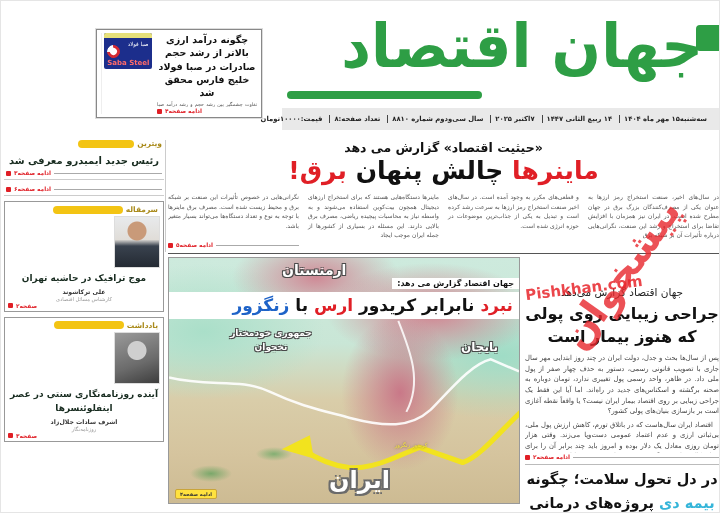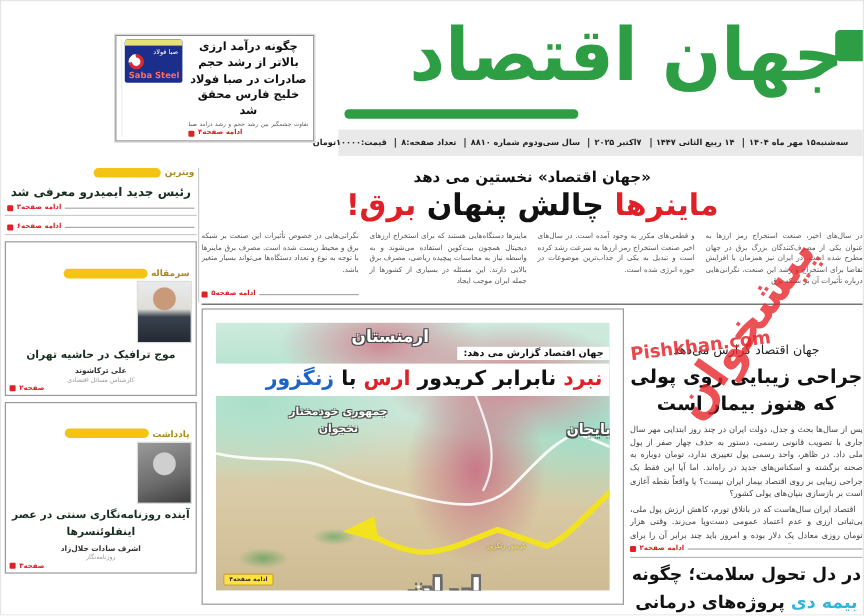--- a/index.html
+++ b/index.html
@@ -53,21 +53,21 @@
   .cols{margin-top:6px;display:flex;gap:9px;direction:rtl;height:58px;overflow:hidden;}
   .col{flex:1;font-size:6px;line-height:1.6;color:#555;text-align:justify;}
   .main-cont{position:absolute;left:0;top:101px;width:131px;}
   .main-rule{position:absolute;left:167px;top:252px;width:551px;border-top:1.5px solid #555;}
 
   
   .wm-fa{position:absolute;left:536px;top:248px;width:170px;font-size:40px;font-weight:bold;color:var(--watermark-red);opacity:.8;transform:rotate(-55deg);z-index:60;pointer-events:none;text-align:center;}
   .wm-en{position:absolute;left:524px;top:278px;font-size:15px;font-weight:bold;color:var(--watermark-red);opacity:.85;transform:rotate(-7deg);z-index:60;pointer-events:none;direction:ltr;}
 
   
-  .map-box{position:absolute;left:167px;top:256px;width:352px;height:247px;border:1px solid #999;background:#fff;padding:11px;}
+  .map-box{position:absolute;left:167px;top:256px;width:352px;height:247px;border:1px solid #999;background:#fff;padding:0;}
   .map-canvas{position:relative;width:100%;height:100%;overflow:hidden;
     background:
       radial-gradient(90px 120px at 66% 55%, #c97888 0%, rgba(201,120,136,0) 65%),
       radial-gradient(150px 70px at 75% 22%, #d2818f 0%, rgba(210,129,143,0) 70%),
       radial-gradient(120px 60px at 42% 8%, #cf8a96 0%, rgba(207,138,150,0) 70%),
       radial-gradient(160px 90px at 10% 30%, #aadfc9 0%, rgba(170,223,201,0) 75%),
       radial-gradient(200px 90px at 95% 40%, #9fdcc6 0%, rgba(159,220,198,0) 70%),
       radial-gradient(30px 12px at 12% 88%, #7aa86a 0%, rgba(122,168,106,0) 70%),
       radial-gradient(26px 10px at 30% 80%, #83af72 0%, rgba(131,175,114,0) 70%),
       linear-gradient(180deg,#cdeadd 0%,#c9e6d6 35%,#d9cda9 58%,#d5c49e 80%,#cdbb93 100%);
@@ -96,21 +96,21 @@
   .health-headline .cyan{color:var(--accent-cyan);}
 
   
   .sidebar{position:absolute;left:3px;top:138px;width:160px;}
   .section-header{display:flex;direction:rtl;align-items:center;gap:3px;padding:0 2px;}
   .sh-label{font-size:7.5px;font-weight:bold;color:#a98a1a;white-space:nowrap;}
   .sh-bar{width:56px;height:8px;background:var(--tab-yellow);border-radius:4px;}
   .sh-bar.wide{width:70px;}
   .v-item{border-bottom:1px solid #ccc;padding:5px 2px 3px;}
   .v-title{font-size:10px;font-weight:bold;color:#182c20;text-align:center;line-height:1.6;}
-  .profile-box{border:1px solid #999;margin-top:5px;padding:21px 3px 2px;background:#fff;}
+  .profile-box{border:1px solid #999;margin-top:5px;padding:3px 3px 2px;background:#fff;}
   .p-row{display:flex;direction:rtl;gap:4px;margin-top:2px;flex-direction:column;}
   .p-photo{width:46px;height:52px;flex:none;border:1px solid #ddd;}
   .photo-man{background:radial-gradient(circle at 50% 28%,#c99a79 9px,rgba(0,0,0,0) 10px),linear-gradient(180deg,#e8eaec 0%,#e0ddd8 45%,#39424e 58%,#242a33 100%);}
   .photo-gray{background:radial-gradient(circle at 50% 35%,#cfcfcf 9px,rgba(0,0,0,0) 10px),linear-gradient(160deg,#9a9a9a 0%,#6b6b6b 60%,#3d3d3d 100%);}
   .p-text{flex:1;text-align:center;}
   .p-title{font-size:9px;font-weight:bold;color:#182c20;line-height:1.55;}
   .p-author{font-size:6.2px;font-weight:bold;color:#333;margin-top:2px;}
   .p-role{font-size:5.2px;color:#999;margin-top:1px;}
 </style>
 </head>
@@ -145,21 +145,21 @@
         <div class="ad-logo-strip"></div>
         <span class="swoosh"></span>
         <span class="ad-logo-fa">صبا فولاد</span>
         <span class="ad-logo-en">Saba Steel</span>
       </div>
     </div>
   </div>
 
   <div class="v-rule"></div>
   <div class="main-story">
-    <div class="m-kicker">«جهان اقتصاد» نخستین می دهد</div>
+    <div class="m-kicker">«حیثیت اقتصاد» گزارش می دهد</div>
     <div class="m-headline">
       <span class="red">ماینرها</span>
       <span> چالش پنهان </span>
       <span class="red">برق!</span>
     </div>
     <div class="cols">
       <div class="col">در سال‌های اخیر، صنعت استخراج رمز ارزها به عنوان یکی از مصرف‌کنندگان بزرگ برق در جهان مطرح شده است. در ایران نیز همزمان با افزایش تقاضا برای استخراج و رشد این صنعت، نگرانی‌هایی درباره تأثیرات آن بر شبکه برق</div>
       <div class="col">و قطعی‌های مکرر به وجود آمده است. در سال‌های اخیر صنعت استخراج رمز ارزها به سرعت رشد کرده است و تبدیل به یکی از جذاب‌ترین موضوعات در حوزه انرژی شده است.</div>
       <div class="col">ماینرها دستگاه‌هایی هستند که برای استخراج ارزهای دیجیتال همچون بیت‌کوین استفاده می‌شوند و به واسطه نیاز به محاسبات پیچیده ریاضی، مصرف برق بالایی دارند. این مسئله در بسیاری از کشورها از جمله ایران موجب ایجاد</div>
       <div class="col">نگرانی‌هایی در خصوص تأثیرات این صنعت بر شبکه برق و محیط زیست شده است. مصرف برق ماینرها با توجه به نوع و تعداد دستگاه‌ها می‌تواند بسیار متغیر باشد.</div>

